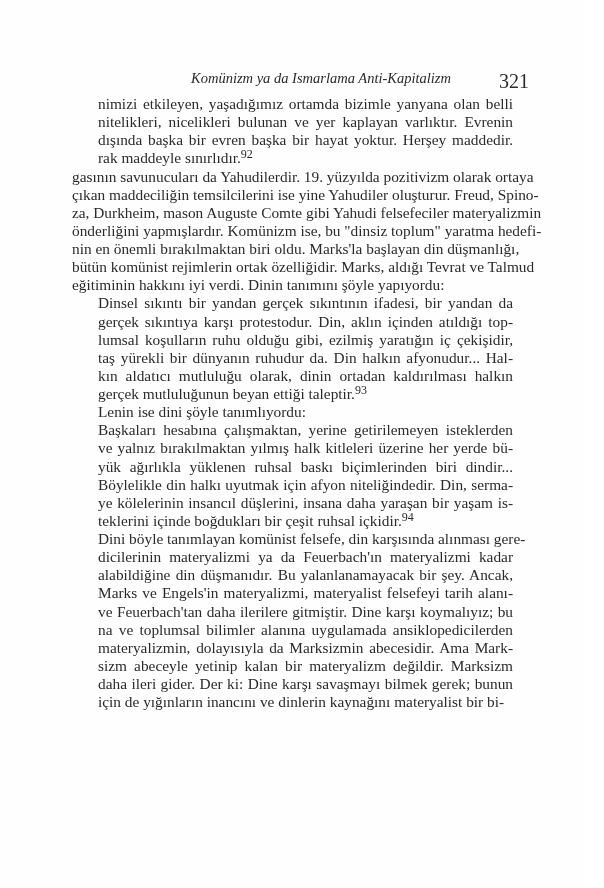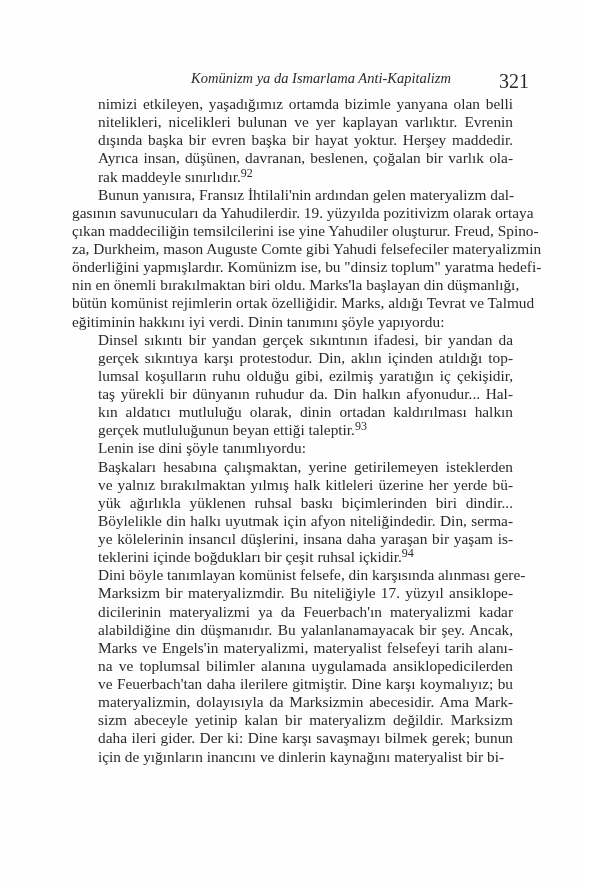--- a/index.html
+++ b/index.html
@@ -21,25 +21,23 @@
   <div class="running-head">
     <span class="running-title">Komünizm ya da Ismarlama Anti-Kapitalizm</span>
     <span class="page-number">321</span>
   </div>
 
   <div class="body" id="body">
       <div style="padding-left: 26px;">
         <span class="line"><span>nimizi etkileyen, yaşadığımız ortamda bizimle yanyana olan belli</span></span>
         <span class="line"><span>nitelikleri, nicelikleri bulunan ve yer kaplayan varlıktır. Evrenin</span></span>
         <span class="line"><span>dışında başka bir evren başka bir hayat yoktur. Herşey maddedir.</span></span>
-        <span class="line"><span>Ayrıca insan, düşünen, davranan, beslenen, çoğalan bir varlık ola-</span></span>
         <span class="line last"><span>rak maddeyle sınırlıdır.</span><sup>92</sup></span>
       </div>
       <div>
-        <span class="line" style="padding-left: 26px;"><span>Bunun yanısıra, Fransız İhtilali'nin ardından gelen materyalizm dal-</span></span>
         <span class="line"><span>gasının savunucuları da Yahudilerdir. 19. yüzyılda pozitivizm olarak ortaya</span></span>
         <span class="line"><span>çıkan maddeciliğin temsilcilerini ise yine Yahudiler oluşturur. Freud, Spino-</span></span>
         <span class="line"><span>za, Durkheim, mason Auguste Comte gibi Yahudi felsefeciler materyalizmin</span></span>
         <span class="line"><span>önderliğini yapmışlardır. Komünizm ise, bu "dinsiz toplum" yaratma hedefi-</span></span>
         <span class="line"><span>nin en önemli bırakılmaktan biri oldu. Marks'la başlayan din düşmanlığı,</span></span>
         <span class="line"><span>bütün komünist rejimlerin ortak özelliğidir. Marks, aldığı Tevrat ve Talmud</span></span>
         <span class="line last"><span>eğitiminin hakkını iyi verdi. Dinin tanımını şöyle yapıyordu:</span></span>
       </div>
       <div style="padding-left: 26px;">
         <span class="line"><span>Dinsel sıkıntı bir yandan gerçek sıkıntının ifadesi, bir yandan da</span></span>
@@ -57,25 +55,24 @@
         <span class="line"><span>ve yalnız bırakılmaktan yılmış halk kitleleri üzerine her yerde bü-</span></span>
         <span class="line"><span>yük ağırlıkla yüklenen ruhsal baskı biçimlerinden biri dindir...</span></span>
         <span class="line"><span>Böylelikle din halkı uyutmak için afyon niteliğindedir. Din, serma-</span></span>
         <span class="line"><span>ye kölelerinin insancıl düşlerini, insana daha yaraşan bir yaşam is-</span></span>
         <span class="line last"><span>teklerini içinde boğdukları bir çeşit ruhsal içkidir.</span><sup>94</sup></span>
       </div>
       <div>
         <span class="line" style="padding-left: 26px;"><span>Dini böyle tanımlayan komünist felsefe, din karşısında alınması gere-</span></span>
       </div>
       <div style="padding-left: 26px;">
-        <span class="line"><span>Marksizm bir materyalizmdir. Bu niteliğiyle 17. yüzyıl ansiklope-</span></span>
         <span class="line"><span>dicilerinin materyalizmi ya da Feuerbach'ın materyalizmi kadar</span></span>
         <span class="line"><span>alabildiğine din düşmanıdır. Bu yalanlanamayacak bir şey. Ancak,</span></span>
         <span class="line"><span>Marks ve Engels'in materyalizmi, materyalist felsefeyi tarih alanı-</span></span>
+        <span class="line"><span>ve Feuerbach'tan daha ilerilere gitmiştir. Dine karşı koymalıyız; bu</span></span>
         <span class="line"><span>na ve toplumsal bilimler alanına uygulamada ansiklopedicilerden</span></span>
-        <span class="line"><span>ve Feuerbach'tan daha ilerilere gitmiştir. Dine karşı koymalıyız; bu</span></span>
         <span class="line"><span>materyalizmin, dolayısıyla da Marksizmin abecesidir. Ama Mark-</span></span>
         <span class="line"><span>sizm abeceyle yetinip kalan bir materyalizm değildir. Marksizm</span></span>
         <span class="line"><span>daha ileri gider. Der ki: Dine karşı savaşmayı bilmek gerek; bunun</span></span>
         <span class="line last"><span>için de yığınların inancını ve dinlerin kaynağını materyalist bir bi-</span></span>
       </div>
     </div>
 </div>
 
 </body></html>

